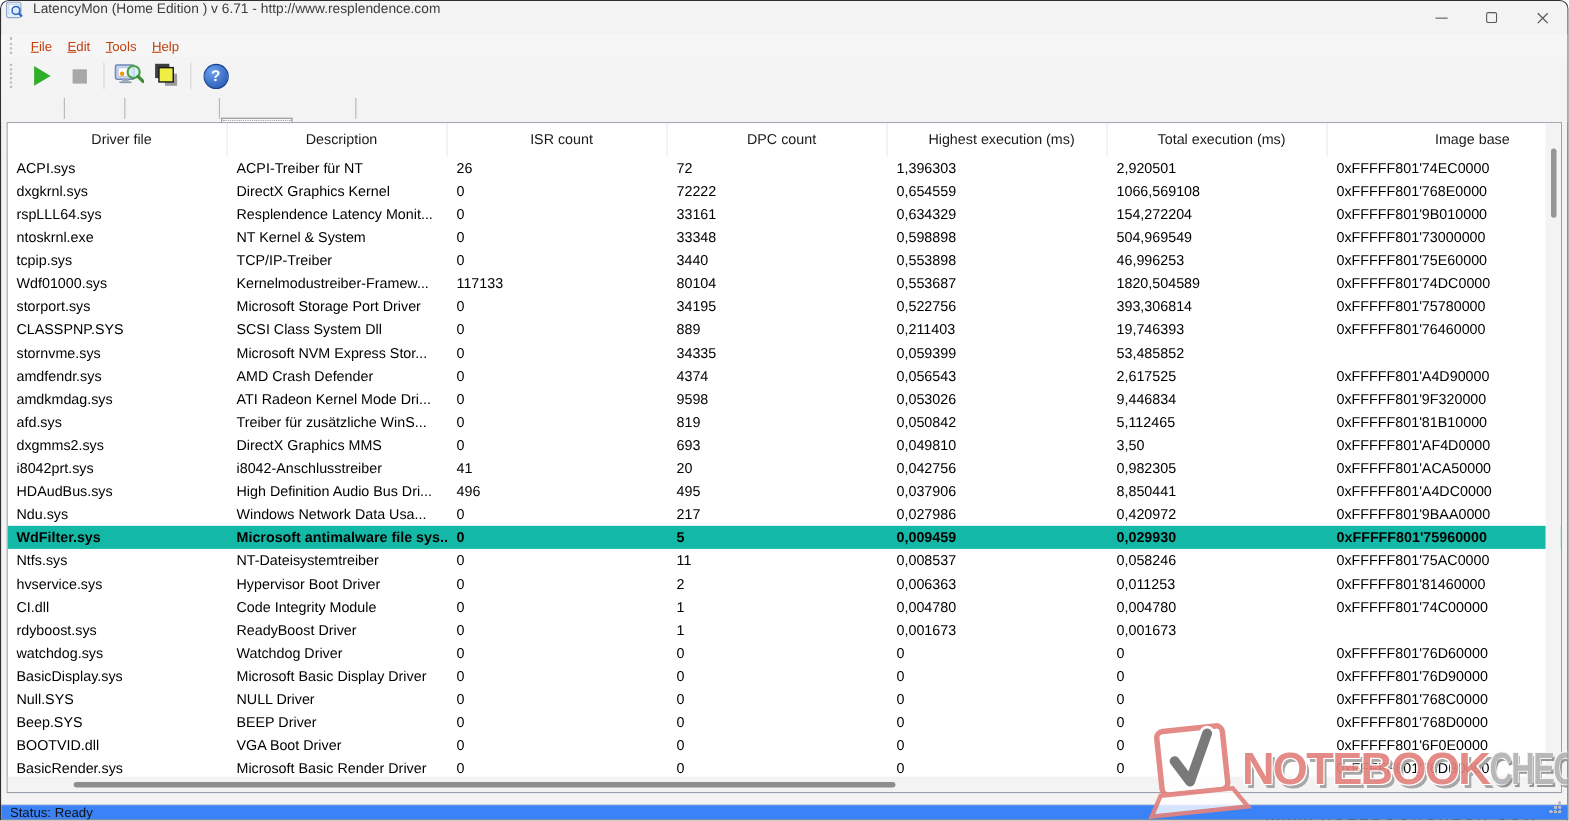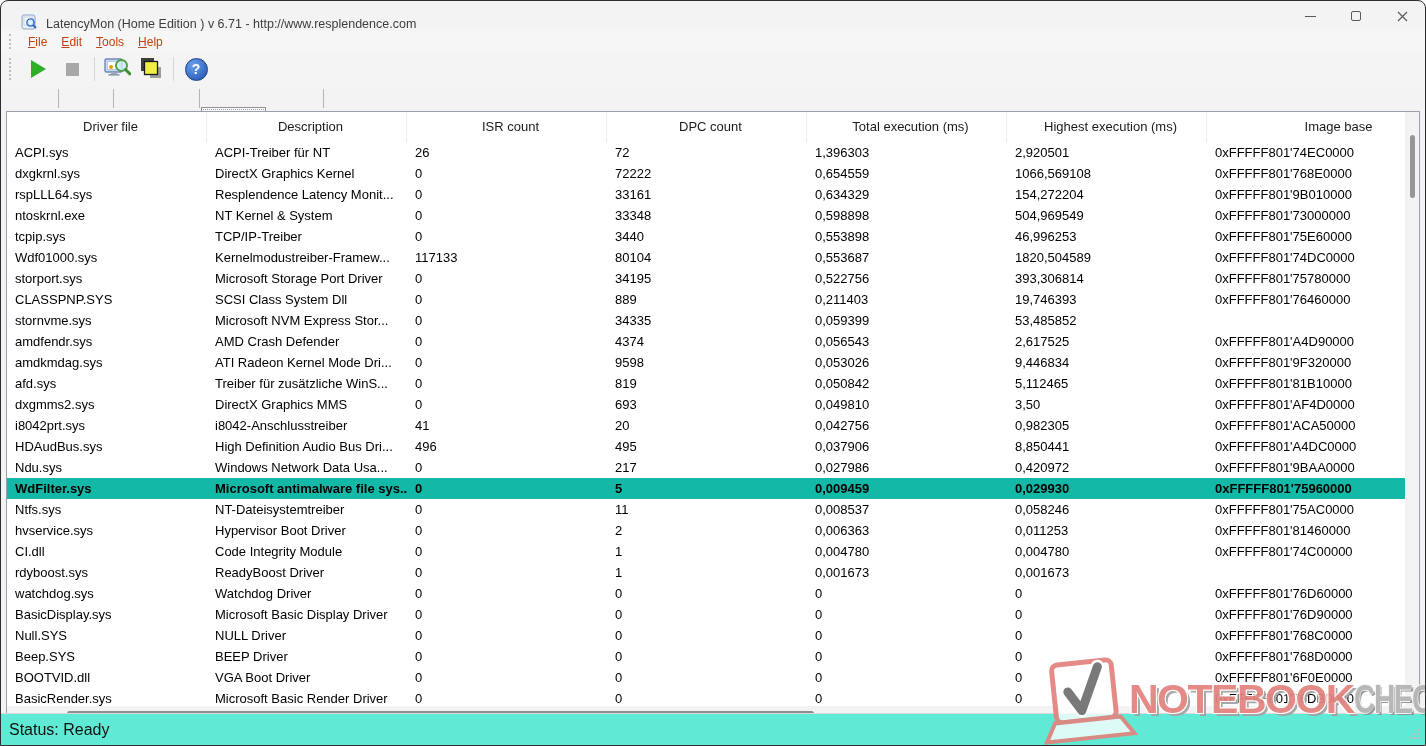--- a/index.html
+++ b/index.html
@@ -7,21 +7,21 @@
   body {
     width:1426px; height:746px; overflow:hidden; position:relative;
     font-family:"Liberation Sans", sans-serif; background:#fff;
   }
   .window {
     position:absolute; inset:0; background:#f3f3f4;
     border:1px solid #2e2e2e; border-radius:8px 8px 0 0; overflow:hidden;
   }
   
   .titlebar { position:absolute; top:0; left:0; right:0; height:30px;
-    display:flex; align-items:flex-end; padding-left:20px; gap:8px; }
+    display:flex; align-items:flex-start; padding-left:4px; gap:8px; }
   .title-text { font-size:12.5px; color:#3d3d3d; white-space:nowrap; }
   .win-controls { position:absolute; right:0; top:0; height:30px; display:flex; }
   .wbtn { width:46px; height:30px; display:flex; align-items:center; justify-content:center; color:#5a5a5a; }
   .glyph-min { width:11px; height:0; border-top:1px solid #5a5a5a; }
   .glyph-max { width:10px; height:10px; border:1px solid #5a5a5a; border-radius:2px; }
   
   .menubar { position:absolute; top:30px; left:0; right:0; height:21px;
     display:flex; align-items:center; padding-left:8px; background:#f6f6f7; }
   .gripper { width:4px; height:15px; border-left:2px dotted #bcbcc2; margin-right:8px; }
   .menu-item { display:inline-block; font-size:12px; color:#c2410c; padding:2px 7px; }
@@ -56,23 +56,23 @@
   .row { display:grid; grid-template-columns:200px 200px 200px 200px 200px 200px auto; height:21px; }
   .row.hl { background:#14b8a6;font-weight:bold; }
   .cell { font-size:13px; color:#000; line-height:21px; padding-left:8px; white-space:nowrap; overflow:hidden; }
   
   .vscroll { position:absolute; top:0; right:0; bottom:14px; width:14px; background:#f3f3f3; }
   .vthumb { position:absolute; top:23px; left:5px; width:5px; height:63px; background:#969696; border-radius:2.5px; }
   .hscroll { position:absolute; left:0; right:14px; bottom:0; height:14px; background:#f3f3f3; }
   .hthumb { position:absolute; left:60px; top:5px; width:747px; height:5px; background:#8d8d8d; border-radius:2.5px; }
   .scorner { position:absolute; right:0; bottom:0; width:14px; height:14px; background:#f3f3f3; }
   
-  .statusbar { position:absolute; left:0; right:0; bottom:0; height:32px; background:#5eead4;
+  .statusbar { position:absolute; left:0; right:0; bottom:0; height:14px; background:#3b82f6;
     border-top:1px solid #d9d9dc; display:flex; align-items:center; padding-left:8px;
-    font-size:16px; color:#111; }
+    font-size:12px; color:#111; }
   .resize-grip { position:absolute; right:5px; bottom:5px; width:12px; height:12px;
     background:
       radial-gradient(circle at 10px 2px, #bcbcc0 1.4px, transparent 1.6px),
       radial-gradient(circle at 10px 6px, #bcbcc0 1.4px, transparent 1.6px),
       radial-gradient(circle at 10px 10px, #bcbcc0 1.4px, transparent 1.6px),
       radial-gradient(circle at 6px 6px, #bcbcc0 1.4px, transparent 1.6px),
       radial-gradient(circle at 6px 10px, #bcbcc0 1.4px, transparent 1.6px),
       radial-gradient(circle at 2px 10px, #bcbcc0 1.4px, transparent 1.6px); }
   
   .watermark { position:absolute; left:1036px; top:656px; width:392px; height:90px;
@@ -168,22 +168,22 @@
     <span class="tab">CPUs</span>
     <span class="tabsep"></span>
   </div>
 
   <div class="listview">
     <div class="lheader">
       <div class="hcell">Driver file</div>
       <div class="hcell">Description</div>
       <div class="hcell">ISR count</div>
       <div class="hcell">DPC count</div>
+      <div class="hcell">Highest execution (ms)</div>
       <div class="hcell">Total execution (ms)</div>
-      <div class="hcell">Highest execution (ms)</div>
       <div class="hcell">Image base</div>
     </div>
     <div class="lbody">
         <div class="row">
           <div class="cell">ACPI.sys</div>
           <div class="cell">ACPI-Treiber für NT</div>
           <div class="cell">26</div>
           <div class="cell">72</div>
           <div class="cell">1,396303</div>
           <div class="cell">2,920501</div>

